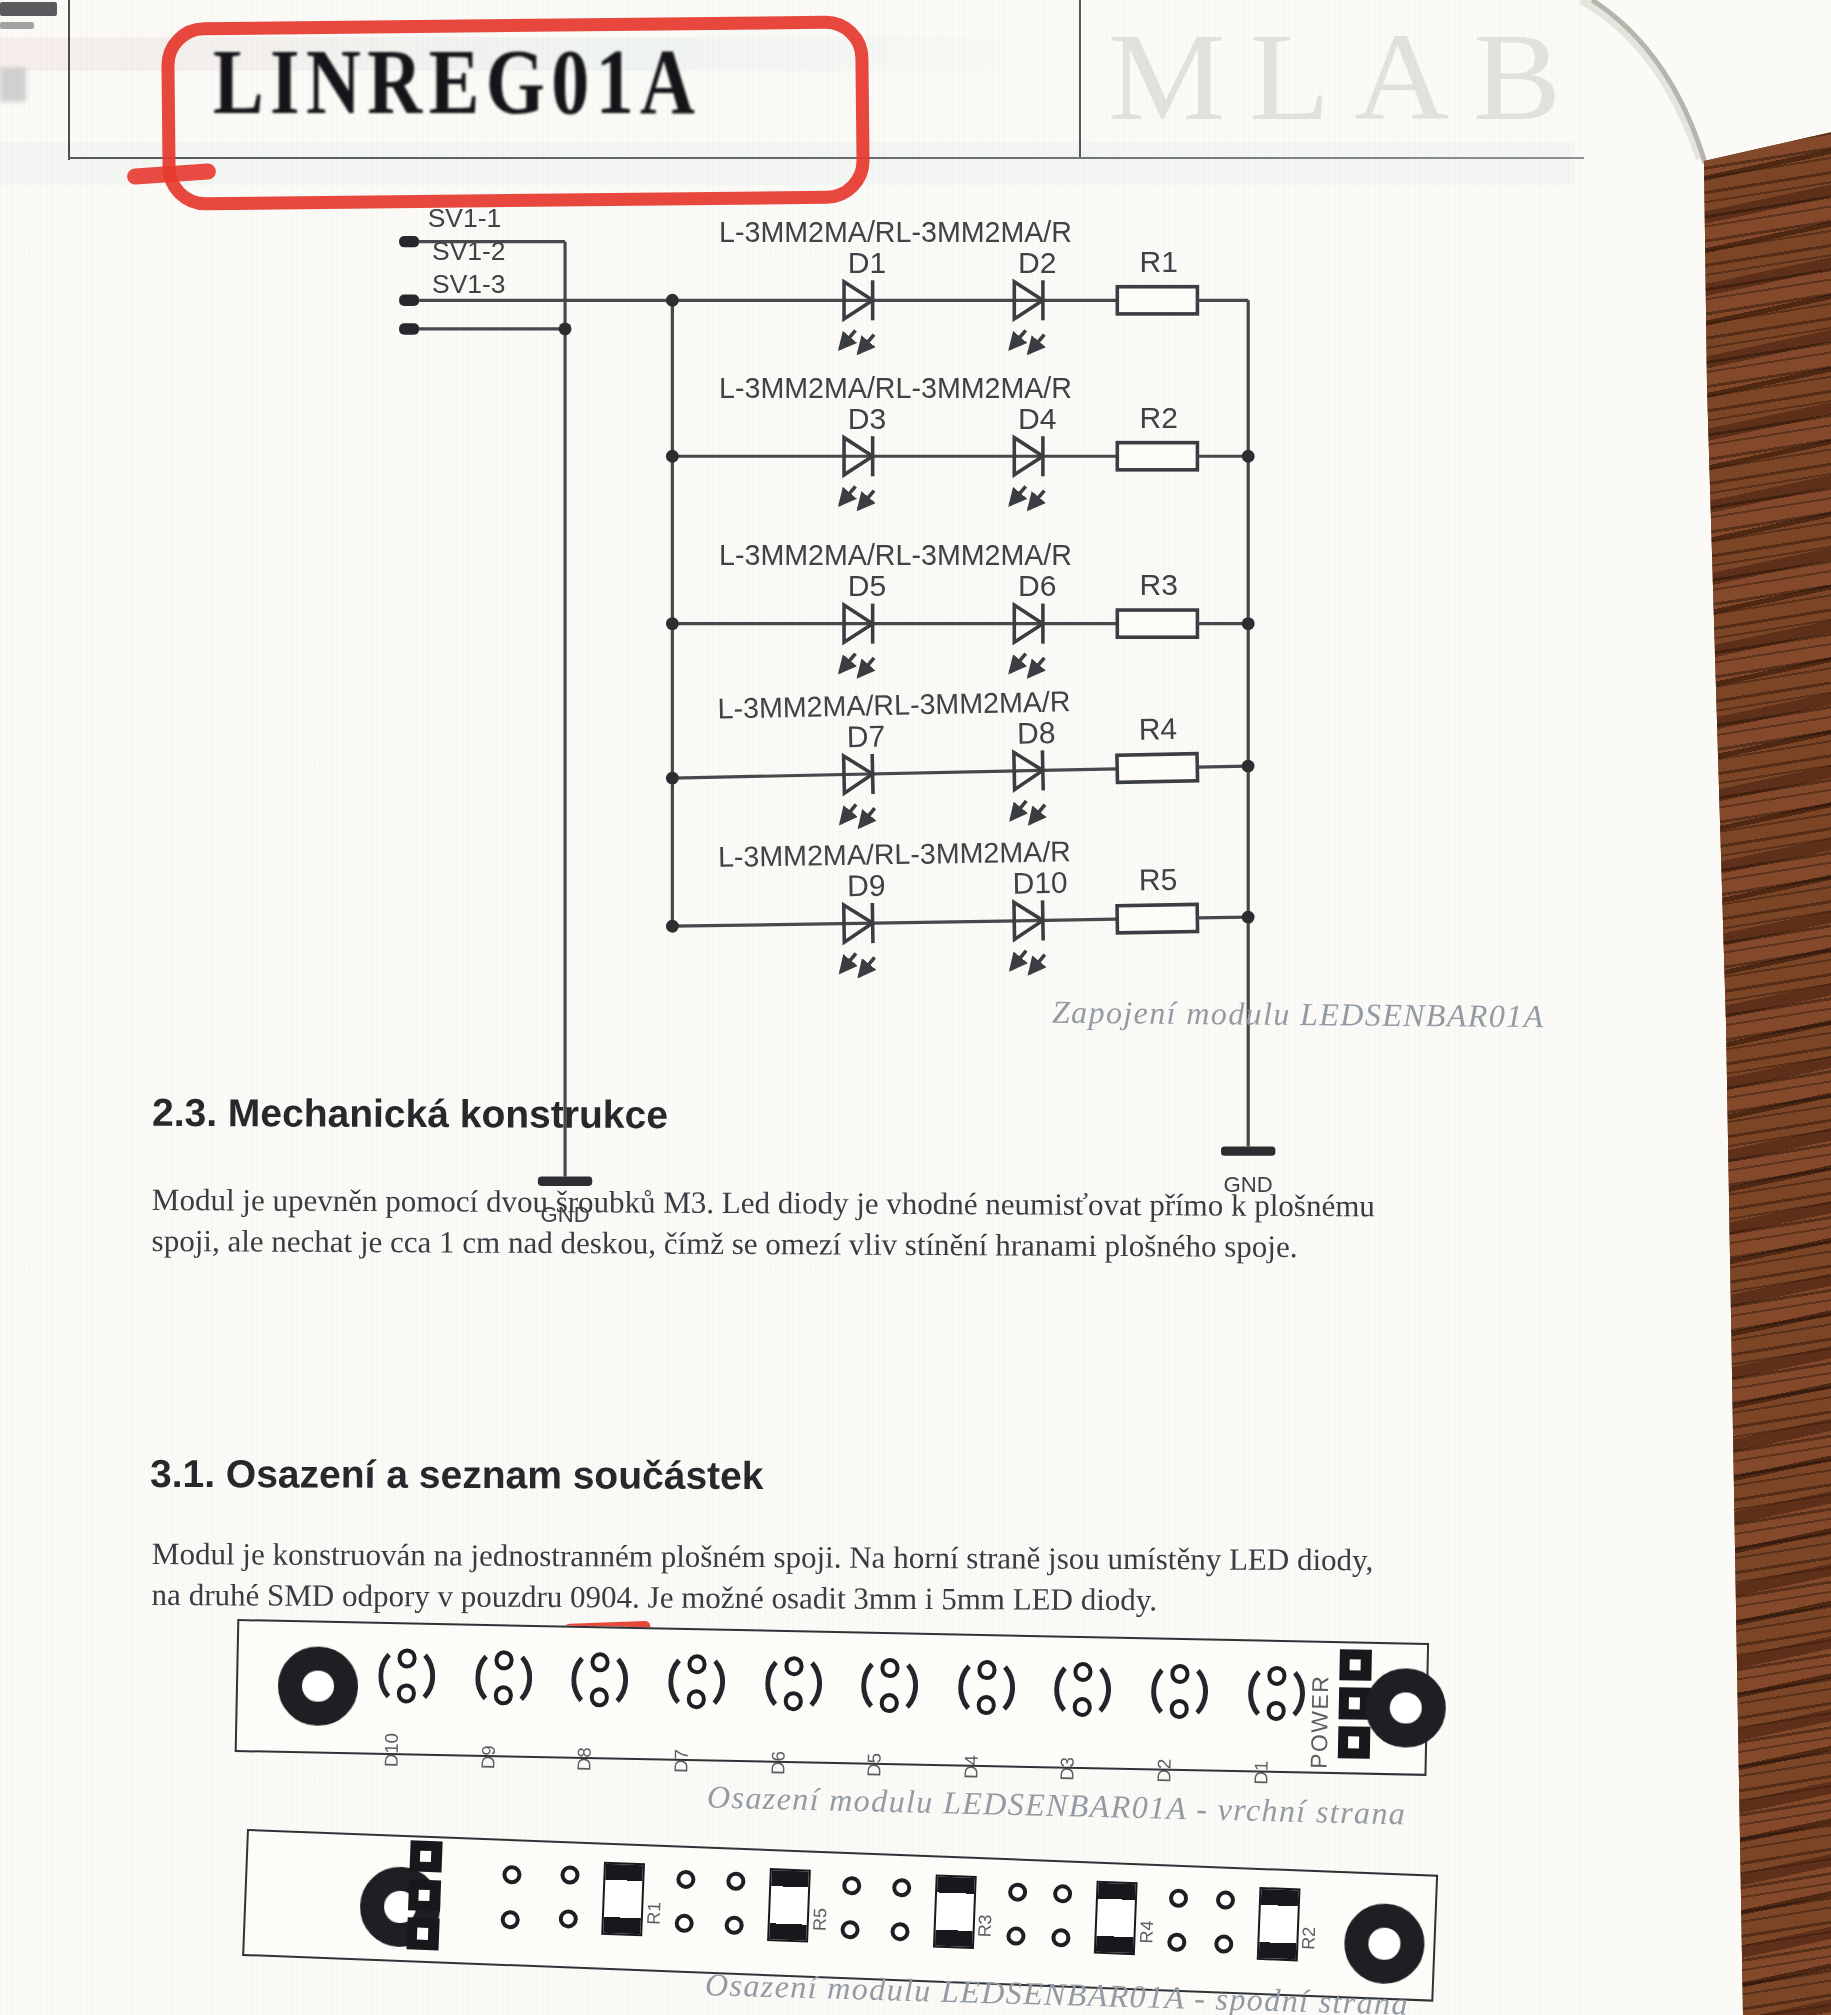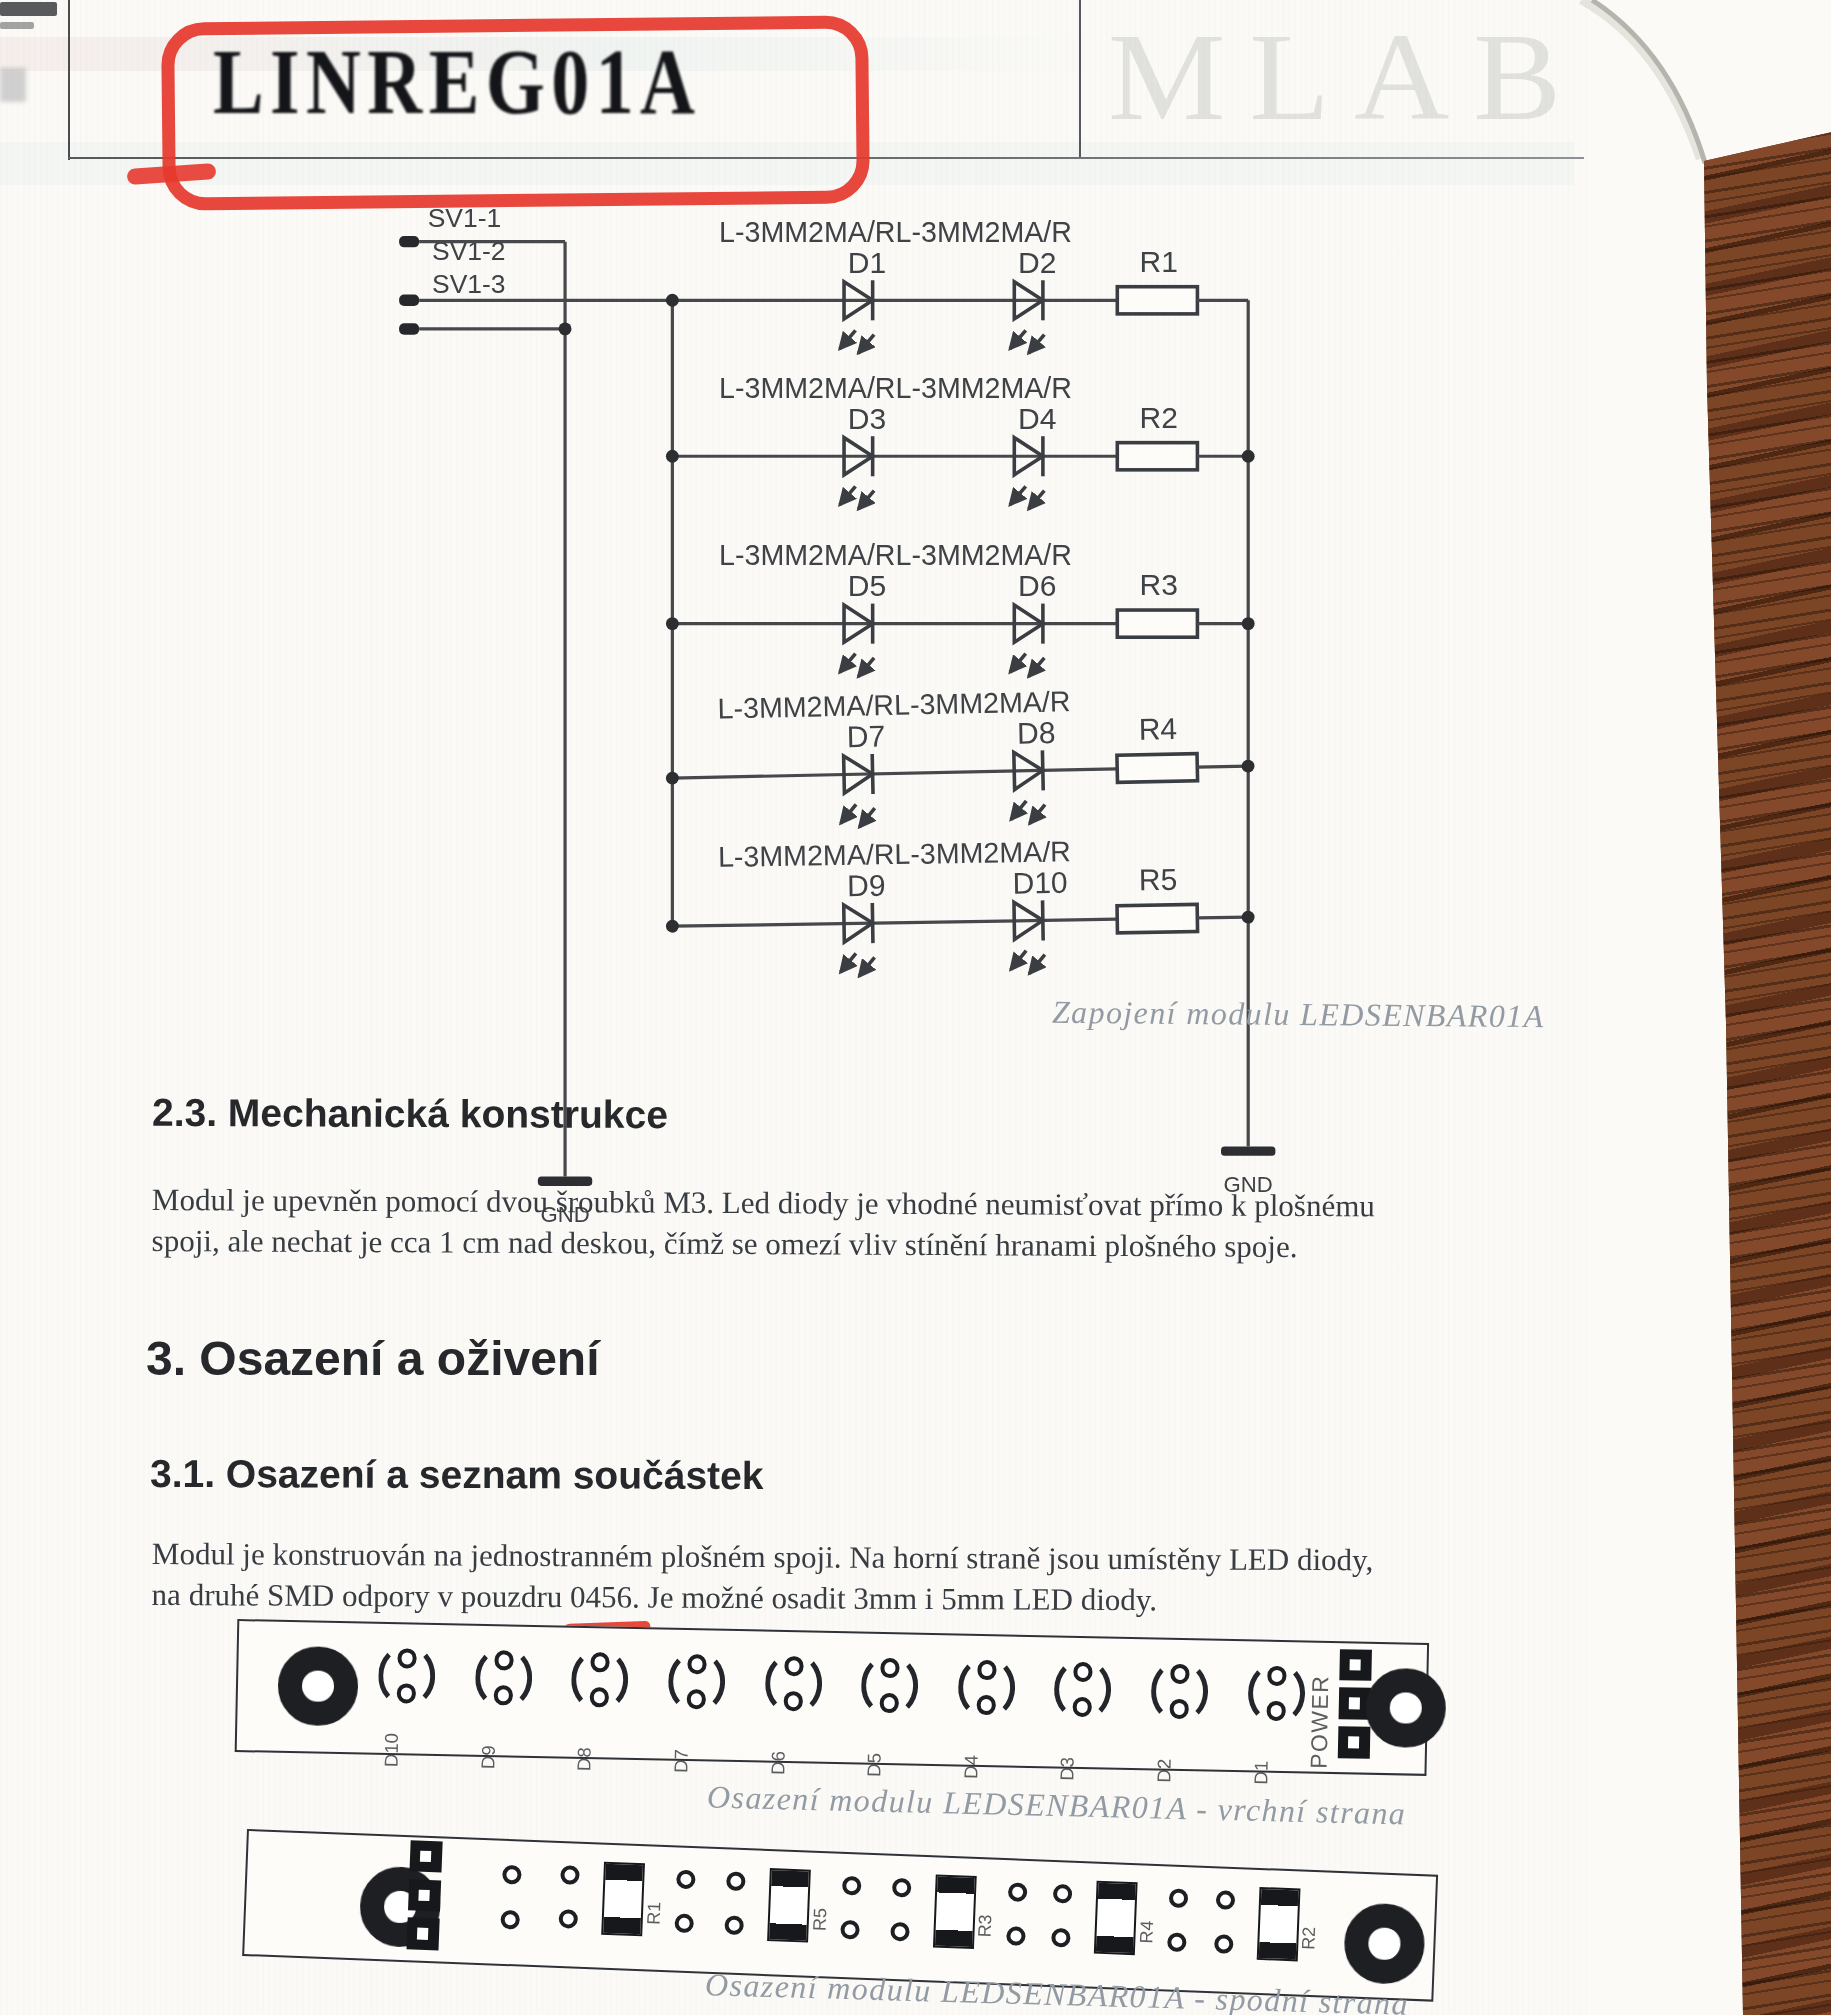--- a/index.html
+++ b/index.html
@@ -207,26 +207,25 @@
   </svg>
 
   <div class="abs cap" style="left:1052px;top:996px;transform:rotate(.5deg);">Zapojení modulu LEDSENBAR01A</div>
 
   <div class="abs hd hd23">2.3. Mechanická konstrukce</div>
   <div class="abs para p1">
     <div>Modul je upevněn pomocí dvou šroubků M3. Led diody je vhodné neumisťovat přímo k plošnému</div>
     <div>spoji, ale nechat je cca 1 cm nad deskou, čímž se omezí vliv stínění hranami plošného spoje.</div>
   </div>
 
-  <div class="abs hd hd3">3. Osazení a oživení</div>
 
   <div class="abs hd hd31">3.1. Osazení a seznam součástek</div>
   <div class="abs para p2">
     <div>Modul je konstruován na jednostranném plošném spoji. Na horní straně jsou umístěny LED diody,</div>
-    <div><span>na druhé SMD odpory v pouzdru </span><span class="marked"><span>0456.</span><span class="red-underline"></span></span><span> Je možné osadit 3mm i 5mm LED diody.</span></div>
+    <div><span>na druhé SMD odpory v pouzdru </span><span class="marked"><span>0904.</span><span class="red-underline"></span></span><span> Je možné osadit 3mm i 5mm LED diody.</span></div>
   </div>
 
   <div class="abs strip strip-top">
     <div class="abs hole" style="left:40px;top:23.6px;width:31.5px;height:31.5px;"></div>
 
     <div class="ledfp" style="left:140px;top:20px;">
       <div class="arcs"></div>
       <div class="pad" style="top:4.3px;"></div>
         <div class="pad" style="bottom:4.3px;"></div>
       <span class="vlabel abs" style="left:4.3px;top:66px;height:57px;">D10</span>

